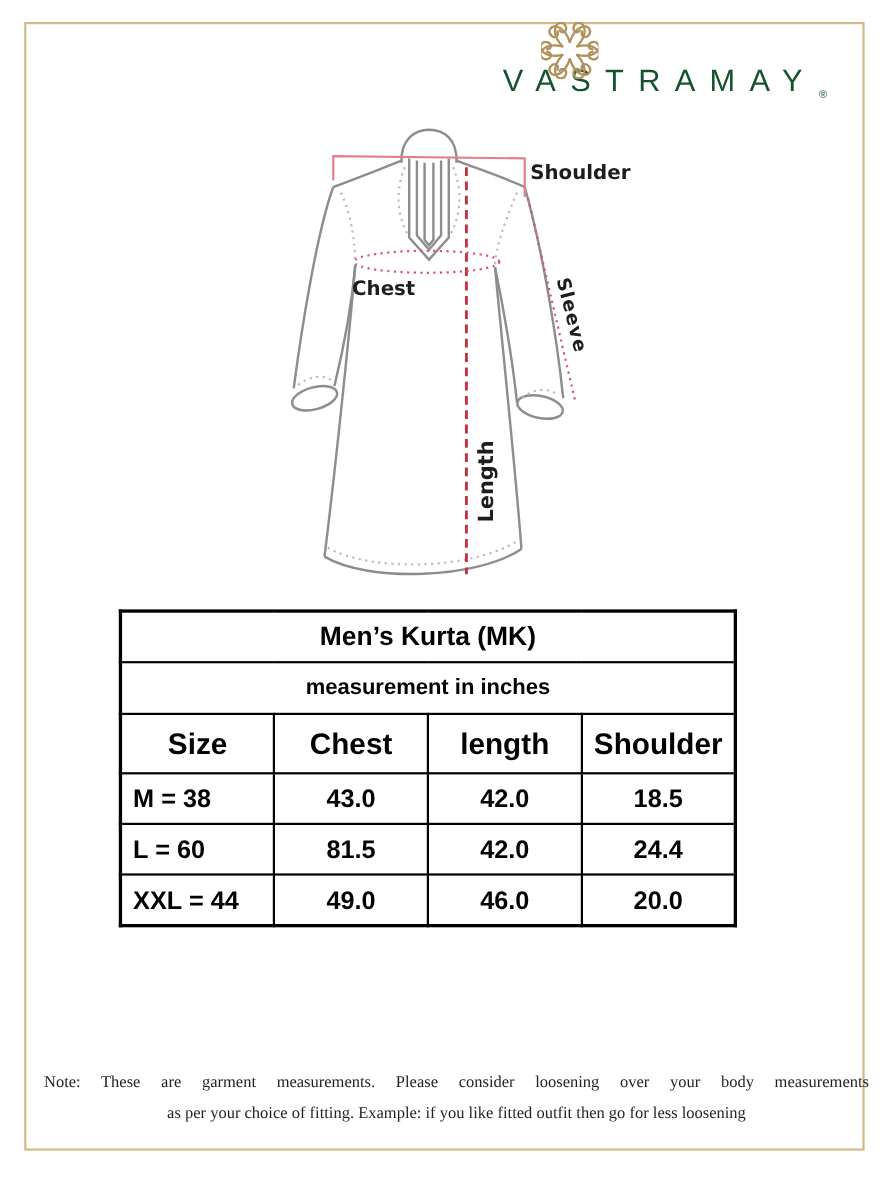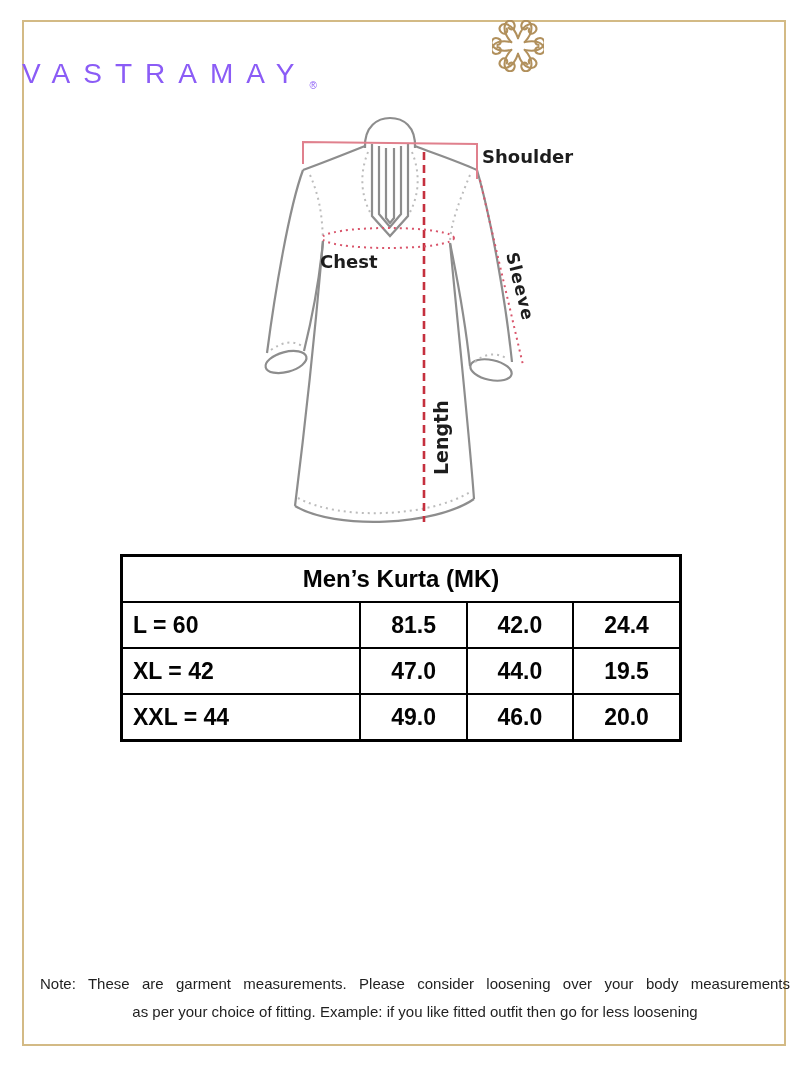--- a/index.html
+++ b/index.html
@@ -6,45 +6,45 @@
   body{
     width:810px;height:1080px;position:relative;background:#ffffff;
     font-family:"Liberation Sans",sans-serif;overflow:hidden;
   }
   .gold-frame{
     position:absolute;left:22px;top:20px;width:764px;height:1026px;
     box-sizing:border-box;border:2px solid #d3ba85;background:#fff;
   }
   
   .brand-text{
-    position:absolute;left:22px;top:58px;width:730px;text-align:left;
-    font-size:28px;letter-spacing:13px;color:#8b5cf6;font-weight:400;
+    position:absolute;left:22px;top:58px;width:730px;text-align:right;
+    font-size:28px;letter-spacing:13px;color:#14532d;font-weight:400;
   }
   .brand-reg{font-size:10px;letter-spacing:0;vertical-align:-6px;margin-left:2px;}
   .brand-icon{position:absolute;left:492px;top:20px;width:52px;height:52px;}
   
   .diagram{position:absolute;left:230px;top:112px;width:360px;height:440px;}
   .diagram text{font-family:"DejaVu Sans",sans-serif;font-weight:bold;fill:#1d1d1d;}
   
   .size-table{
-    position:absolute;left:120px;top:554px;width:562px;
+    position:absolute;left:108px;top:554px;width:562px;
     border-collapse:collapse;background:#fff;
     font-family:"Liberation Sans",sans-serif;color:#030303;
   }
   .size-table td,.size-table th{border:2px solid #000;}
   .size-table{border:3px solid #000;}
   .tbl-title{height:42px;text-align:center;font-size:24px;font-weight:bold;}
   .tbl-subtitle{height:43px;text-align:center;font-size:20px;font-weight:bold;}
   .tbl-head th{height:50px;text-align:center;font-size:27px;font-weight:bold;width:25%;}
   .tbl-row td{height:42px;font-size:23px;font-weight:bold;text-align:center;}
   .tbl-row td.size-cell{text-align:left;padding-left:10px;}
   
   .note{
     position:absolute;left:40px;top:970px;width:750px;
-    font-family:Liberation Sans, sans-serif;font-size:15px;line-height:28px;color:#1f1f1f;
+    font-family:Liberation Serif, serif;font-size:15px;line-height:28px;color:#1f1f1f;
   }
   .note-line1{text-align:justify;text-align-last:justify;}
   .note-line2{text-align:center;}
 </style>
 </head>
 <body>
 
 <div class="gold-frame"></div>
 
 <div class="brand-text"><span>VASTRAMAY</span><span class="brand-reg">®</span></div>
@@ -127,31 +127,40 @@
   <text x="90" y="156" font-size="18">Chest</text>
   <text transform="translate(276,142) rotate(76)" font-size="17" letter-spacing="1">Sleeve</text>
   <text transform="translate(218,363) rotate(-90)" font-size="19">Length</text>
 </svg>
 
 <table class="size-table">
   <tbody>
     <tr>
         <td class="tbl-title" colspan="4">Men’s Kurta (MK)</td>
       </tr>
+    <tr>
+        <td class="tbl-subtitle" colspan="4">measurement in inches</td>
+      </tr>
+    <tr class="tbl-head">
+      <th>Size</th>
+      <th>Chest</th>
+      <th>length</th>
+      <th>Shoulder</th>
+    </tr>
+    <tr class="tbl-row">
+      <td class="size-cell">M = 38</td>
+      <td>43.0</td>
+      <td>42.0</td>
+      <td>18.5</td>
+    </tr>
     <tr class="tbl-row">
       <td class="size-cell">L = 60</td>
       <td>81.5</td>
       <td>42.0</td>
       <td>24.4</td>
-    </tr>
-    <tr class="tbl-row">
-      <td class="size-cell">XL = 42</td>
-      <td>47.0</td>
-      <td>44.0</td>
-      <td>19.5</td>
     </tr>
     <tr class="tbl-row">
       <td class="size-cell">XXL = 44</td>
       <td>49.0</td>
       <td>46.0</td>
       <td>20.0</td>
     </tr>
   </tbody>
 </table>
 

